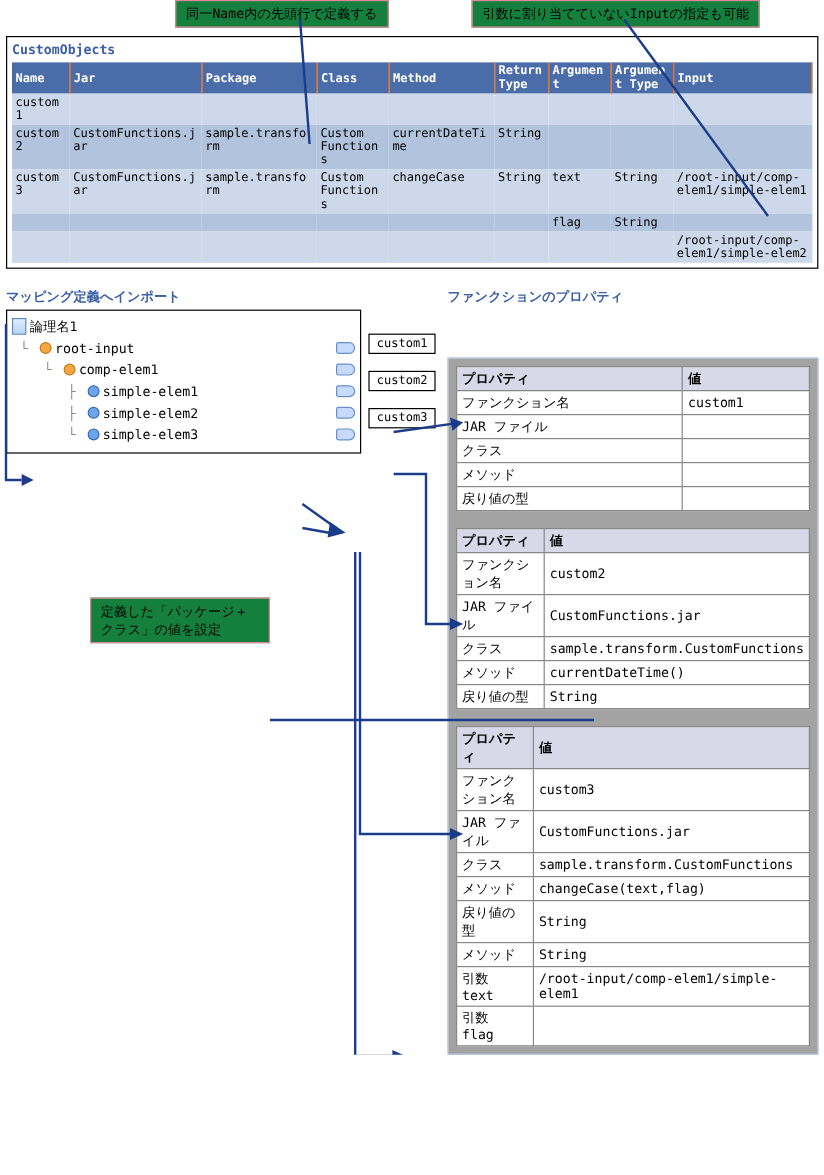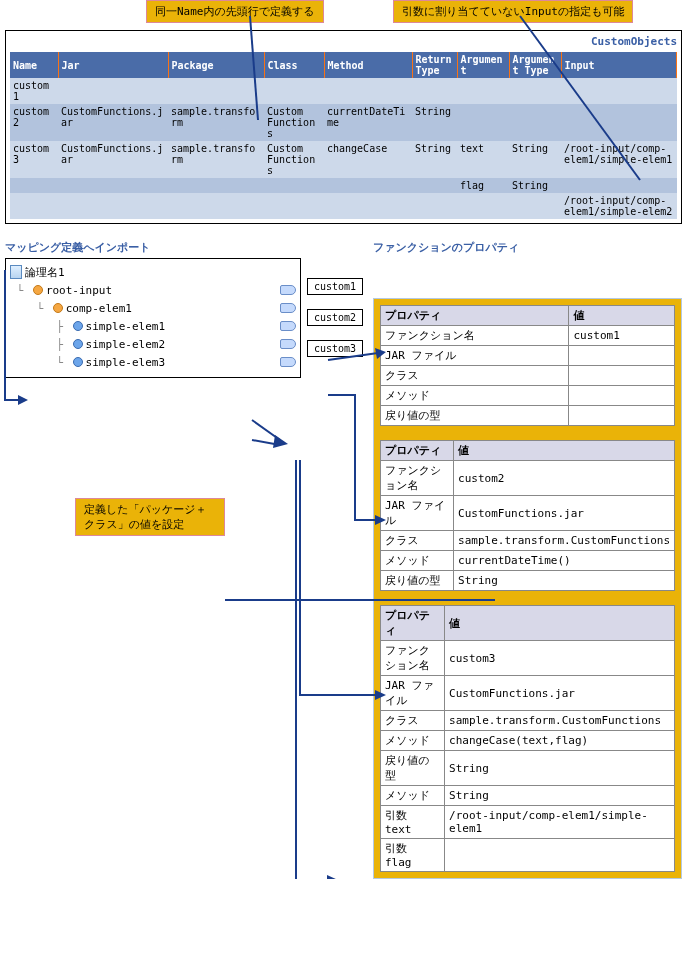--- a/index.html
+++ b/index.html
@@ -1,32 +1,32 @@
 <!DOCTYPE html>
 <html><head>
 <meta charset="utf-8">
 <style>
   * { box-sizing: border-box; margin: 0; padding: 0; }
   body { font-family: "MS Gothic", "Meiryo", monospace; font-size: 11px; background: #fff; width: 687px; position: relative; }
   
   
-  .callout { position: absolute; background: #eab308; border: 1px solid #dd8899; padding: 3px 8px; font-size: 11px; white-space: nowrap; }
+  .callout { position: absolute; background: #15803d; border: 1px solid #dd8899; padding: 3px 8px; font-size: 11px; white-space: nowrap; }
   
   
   .custom-objects-wrap { border: 1px solid #000; margin: 30px 5px 10px 5px; padding: 4px; }
-  .co-title { color: #3a5fa5; font-weight: bold; margin-bottom: 4px; text-align: right; }
+  .co-title { color: #3a5fa5; font-weight: bold; margin-bottom: 4px; }
   table.co { border-collapse: collapse; width: 100%; table-layout: fixed; }
   table.co th { background: #4a6ca8; color: #fff; font-weight: bold; text-align: left; padding: 2px 3px; font-size: 10px; border-right: 1px solid #f97316; word-wrap: break-word; }
   table.co td { padding: 2px 3px; font-size: 10px; word-wrap: break-word; vertical-align: top; }
   table.co tr.r0 td { background: #cdd9ea; }
   table.co tr.r1 td { background: #b2c3dd; }
   
   
   .sect-title { color: #3a5fa5; font-weight: bold; margin: 6px 0 3px 0; }
-  .pale-box { background: #eab308; border: 1px solid #b4c9e3; padding: 6px; margin-top: 43px; }
+  .pale-box { background: #a3a3a3; border: 1px solid #b4c9e3; padding: 6px; margin-top: 43px; }
   
   
   .tree-panel { border: 1px solid #000; background: #fff; width: 296px; padding: 4px 4px 6px 4px; }
   .tree-row { display: flex; align-items: center; height: 18px; gap: 3px; }
   .tree-lines { color: #888; white-space: pre; font-family: monospace; }
   .doc-icon { width: 12px; height: 14px; background: linear-gradient(#dfefff,#b8d4f0); border: 1px solid #5a8ac0; display: inline-block; }
   .circ { width: 10px; height: 10px; border-radius: 50%; display: inline-block; }
   .circ.orange { background: #f5a742; border: 1px solid #c47a1a; }
   .circ.blue { background: #6ca5ea; border: 1px solid #3a6bb0; }
   .port { width: 16px; height: 10px; background: #c5dafc; border: 1px solid #6a8ec8; border-radius: 2px 5px 5px 2px; display: inline-block; margin-left: auto; }

